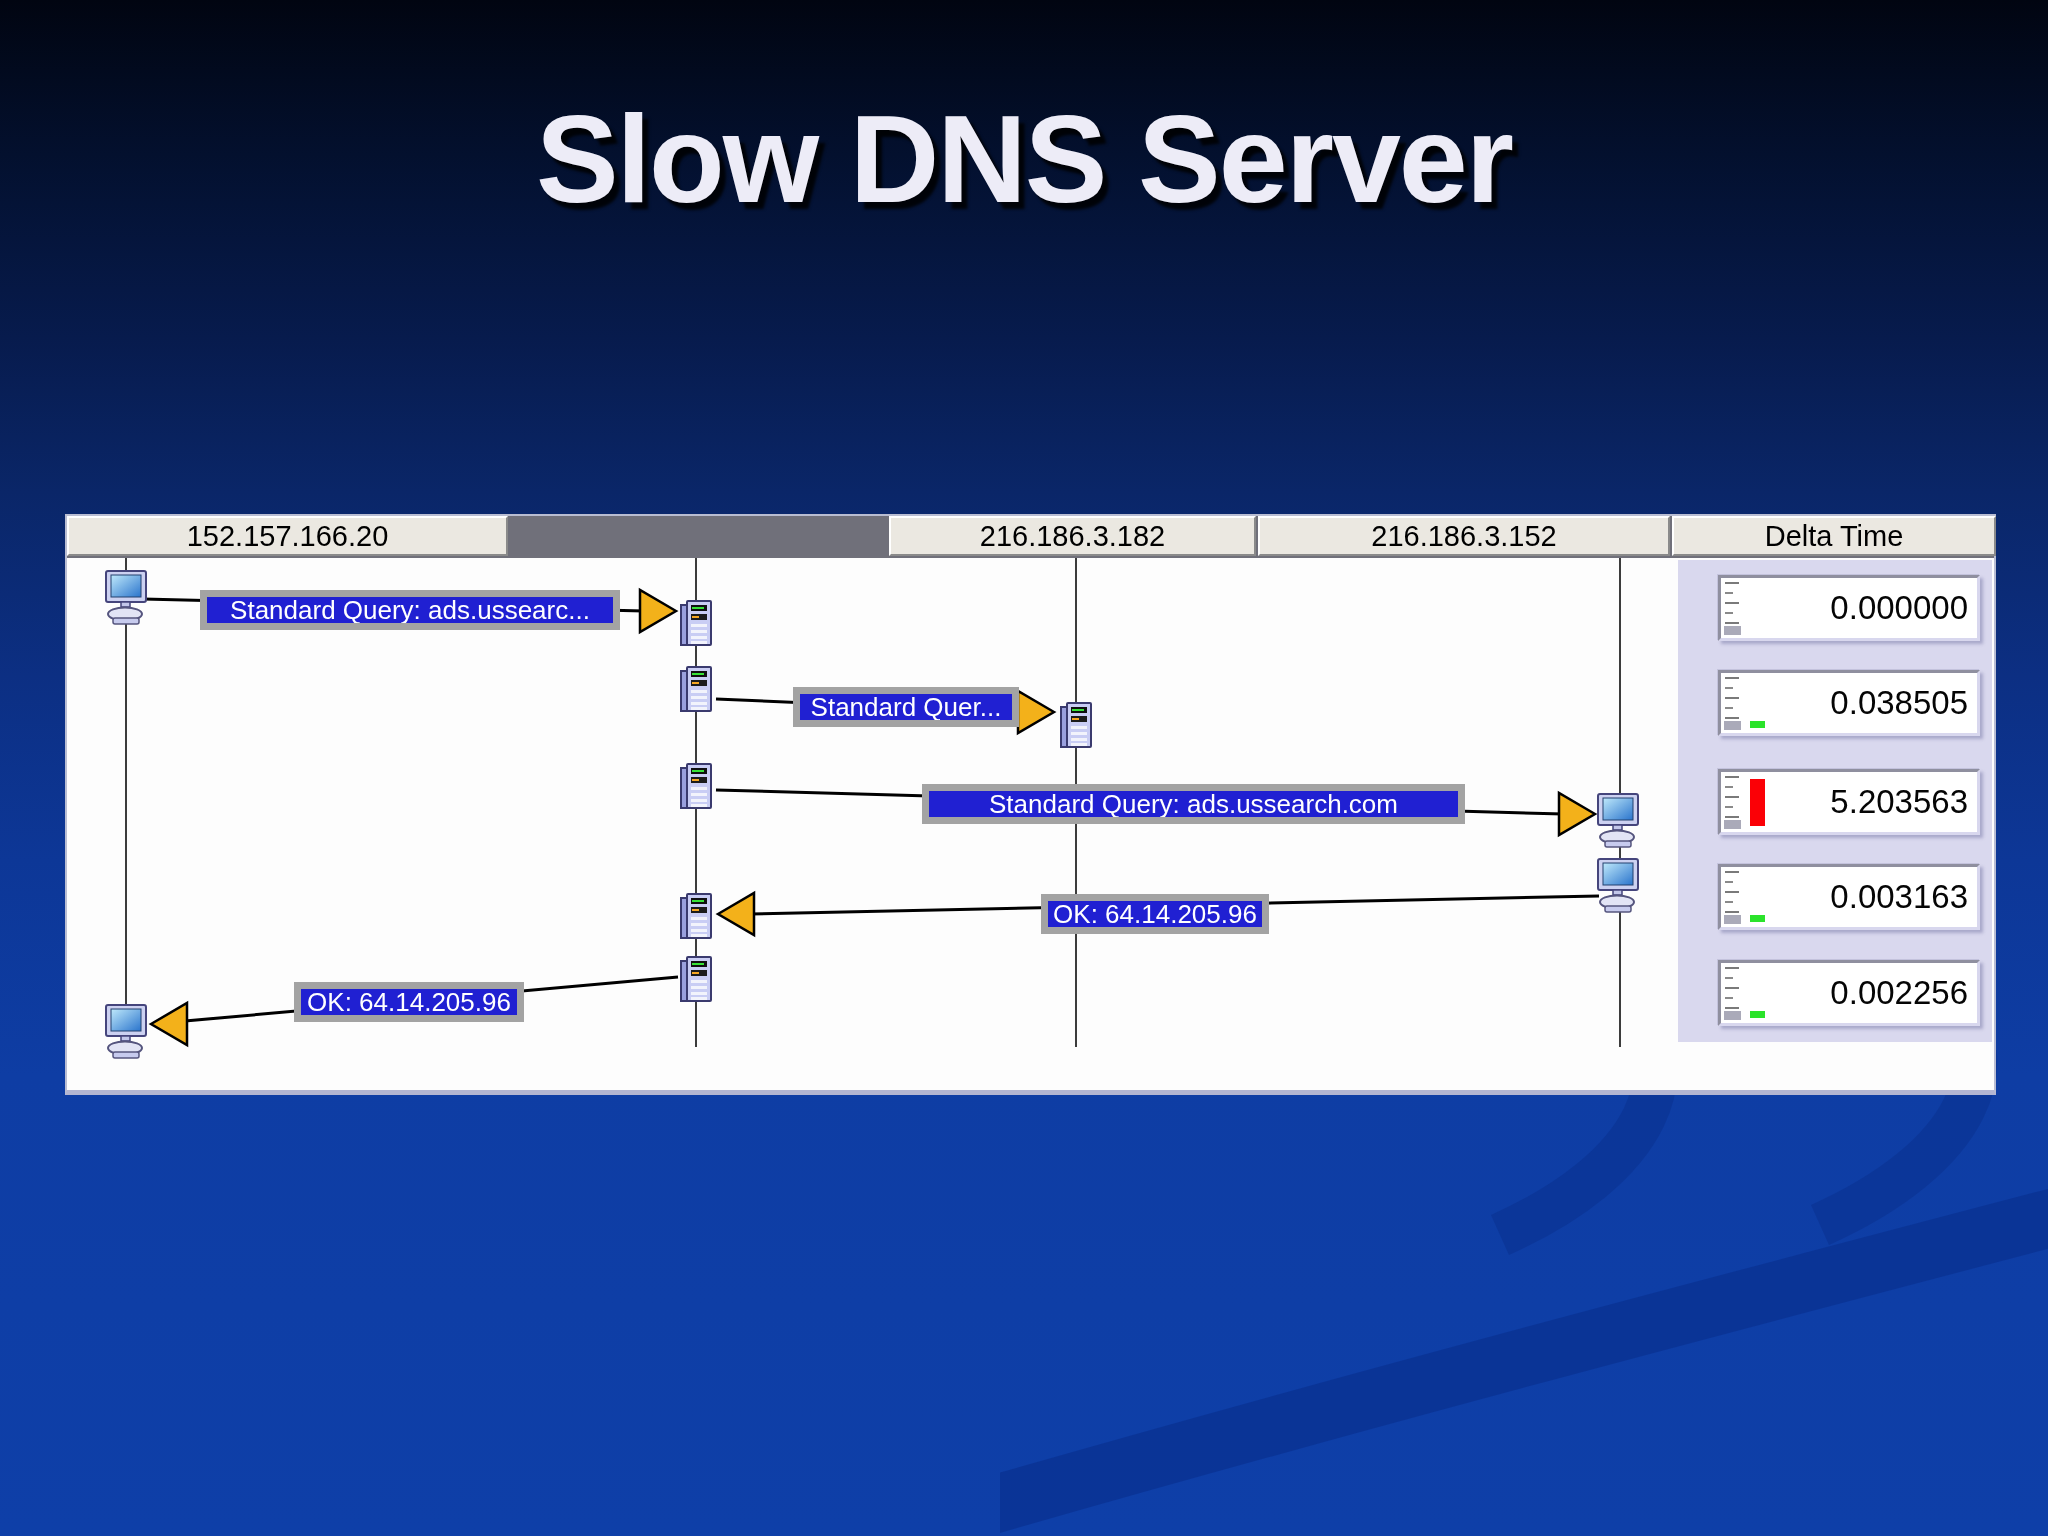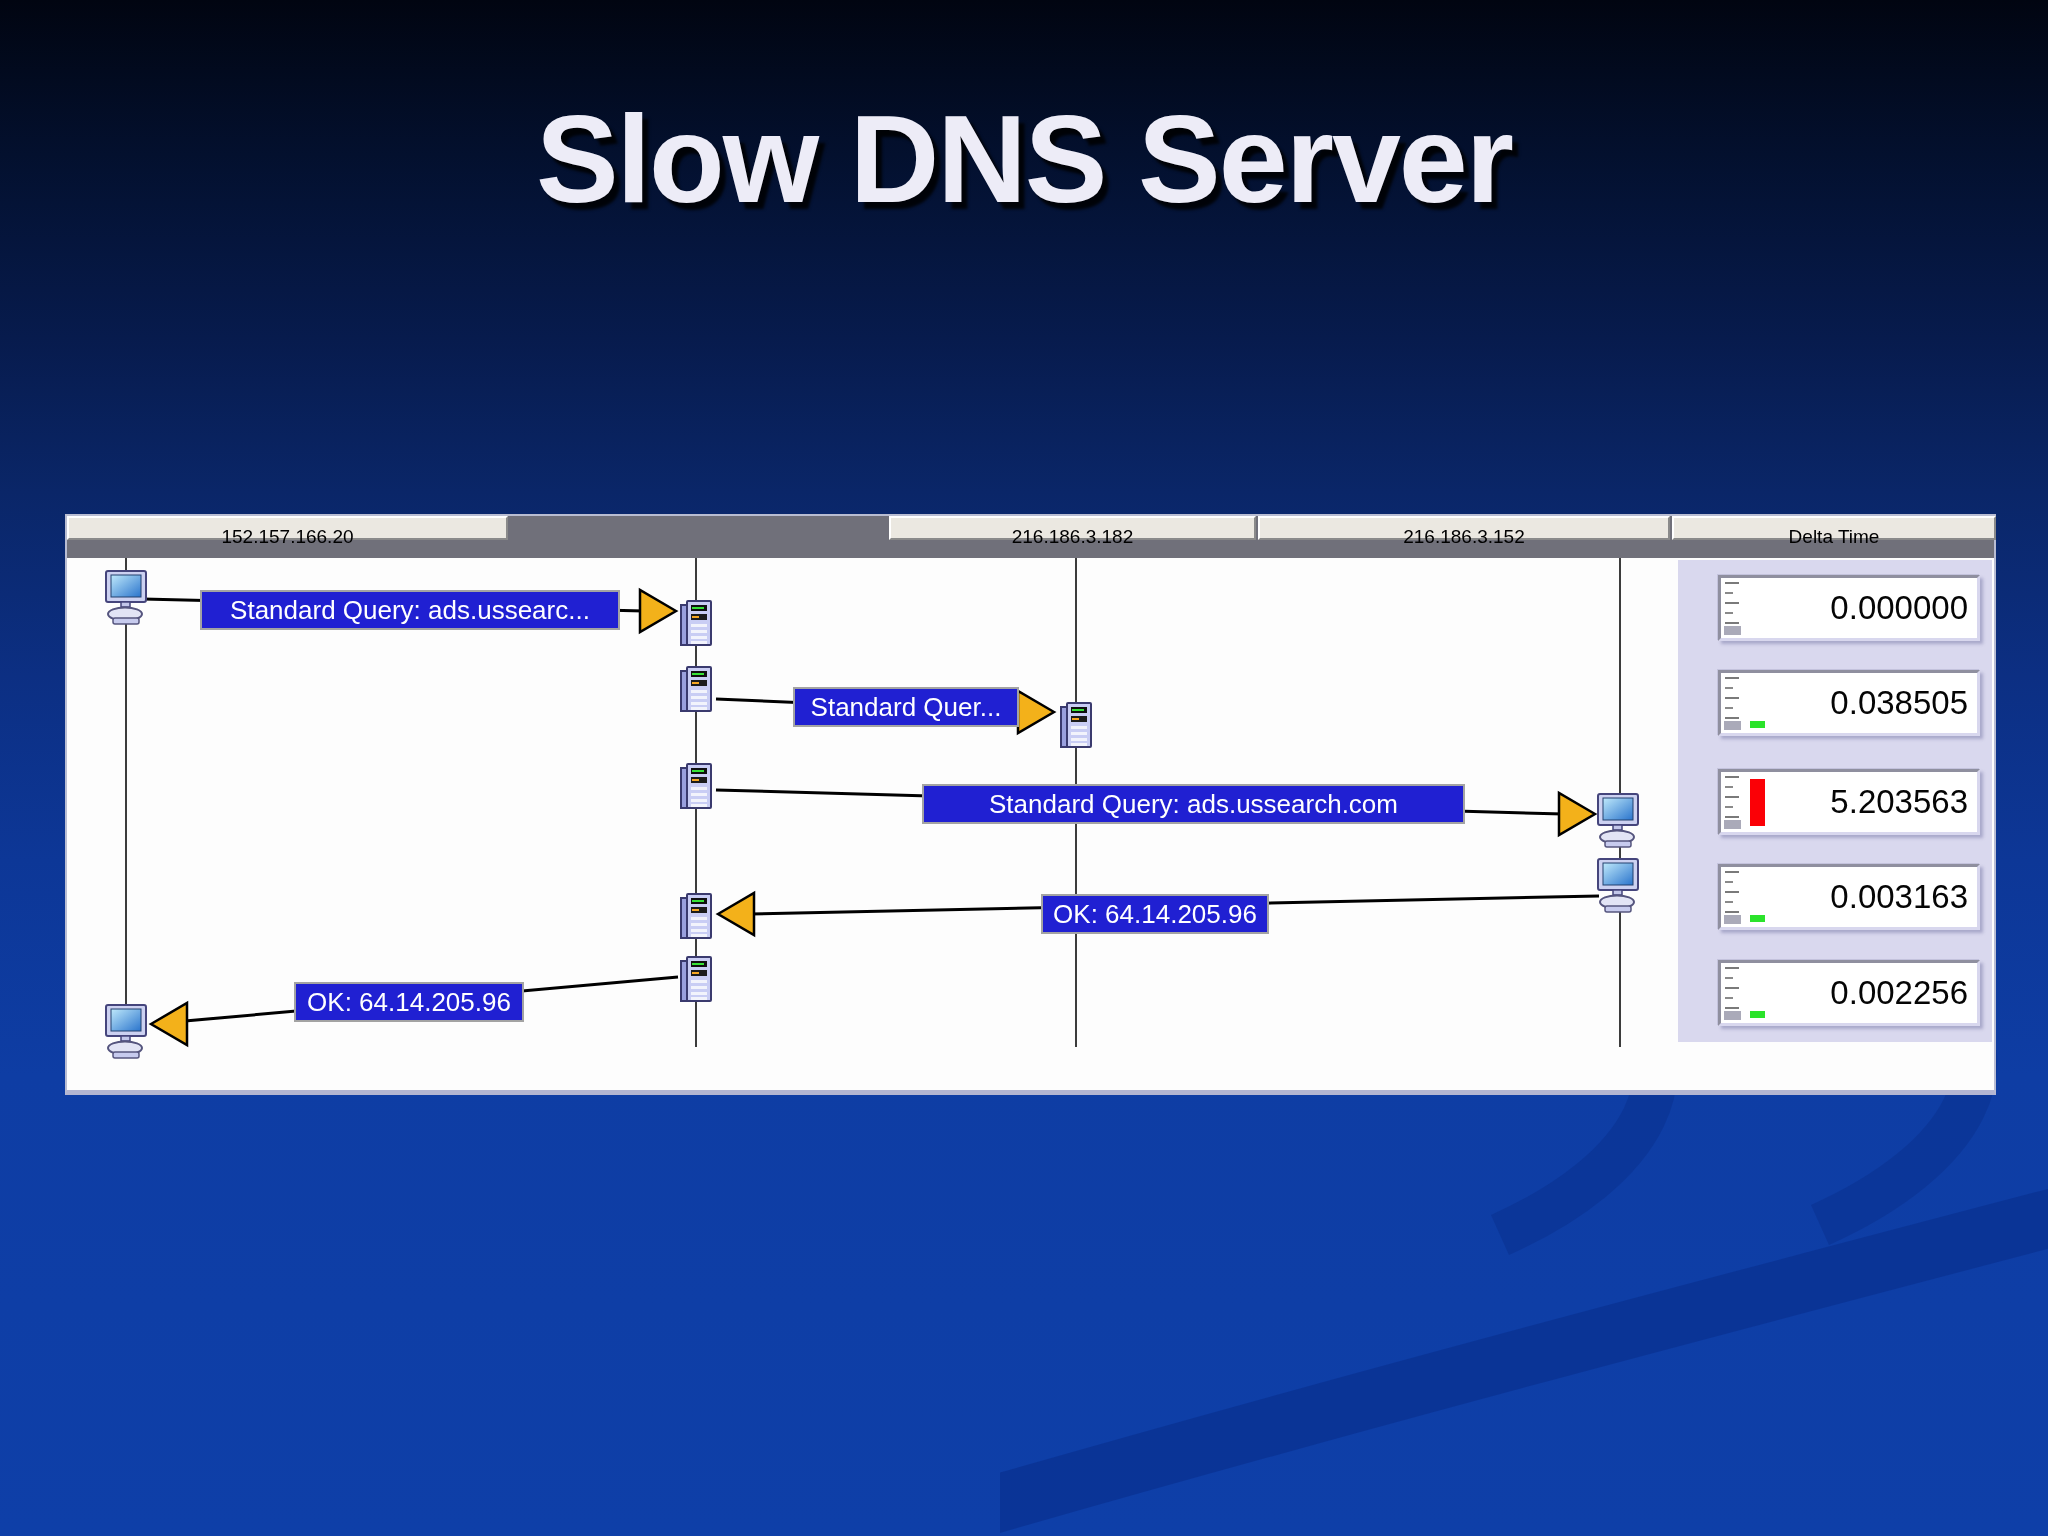--- a/index.html
+++ b/index.html
@@ -21,30 +21,30 @@
   }
 
   
   .panel{
     position:absolute;left:65px;top:514px;width:1931px;height:581px;
     background:#fdfdfd;border:2px solid #b9bdd2;border-bottom:5px solid #b3b6d2;
     box-sizing:border-box;
   }
   .hdr{position:absolute;left:0;top:0;width:100%;height:42px;background:#70707a;}
   .hcell{
-    position:absolute;top:0;height:24px;box-sizing:border-box;
+    position:absolute;top:0;height:40px;box-sizing:border-box;
     background:#ebe8e1;border:2px solid;border-color:#ffffff #8a8a8a #8a8a8a #ffffff;
-    font-size:19px;color:#000;text-align:center;line-height:37px;
+    font-size:29px;color:#000;text-align:center;line-height:37px;
   }
   .canvas{position:absolute;left:0;top:42px;width:1927px;height:533px;}
   #wires{position:absolute;left:0;top:0;}
 
   .msg{
     position:absolute;height:40px;box-sizing:border-box;
-    background:#2020d2;border:2px solid #a3a3a3;color:#fff;
+    background:#2020d2;border:7px solid #a3a3a3;color:#fff;
     font-size:26px;display:flex;align-items:center;justify-content:center;
     white-space:nowrap;overflow:hidden;
   }
 
   
   .dpanel{
     position:absolute;left:1611px;top:2px;width:314px;height:482px;
     background:#d9d8ee;
   }
   .gauge{

